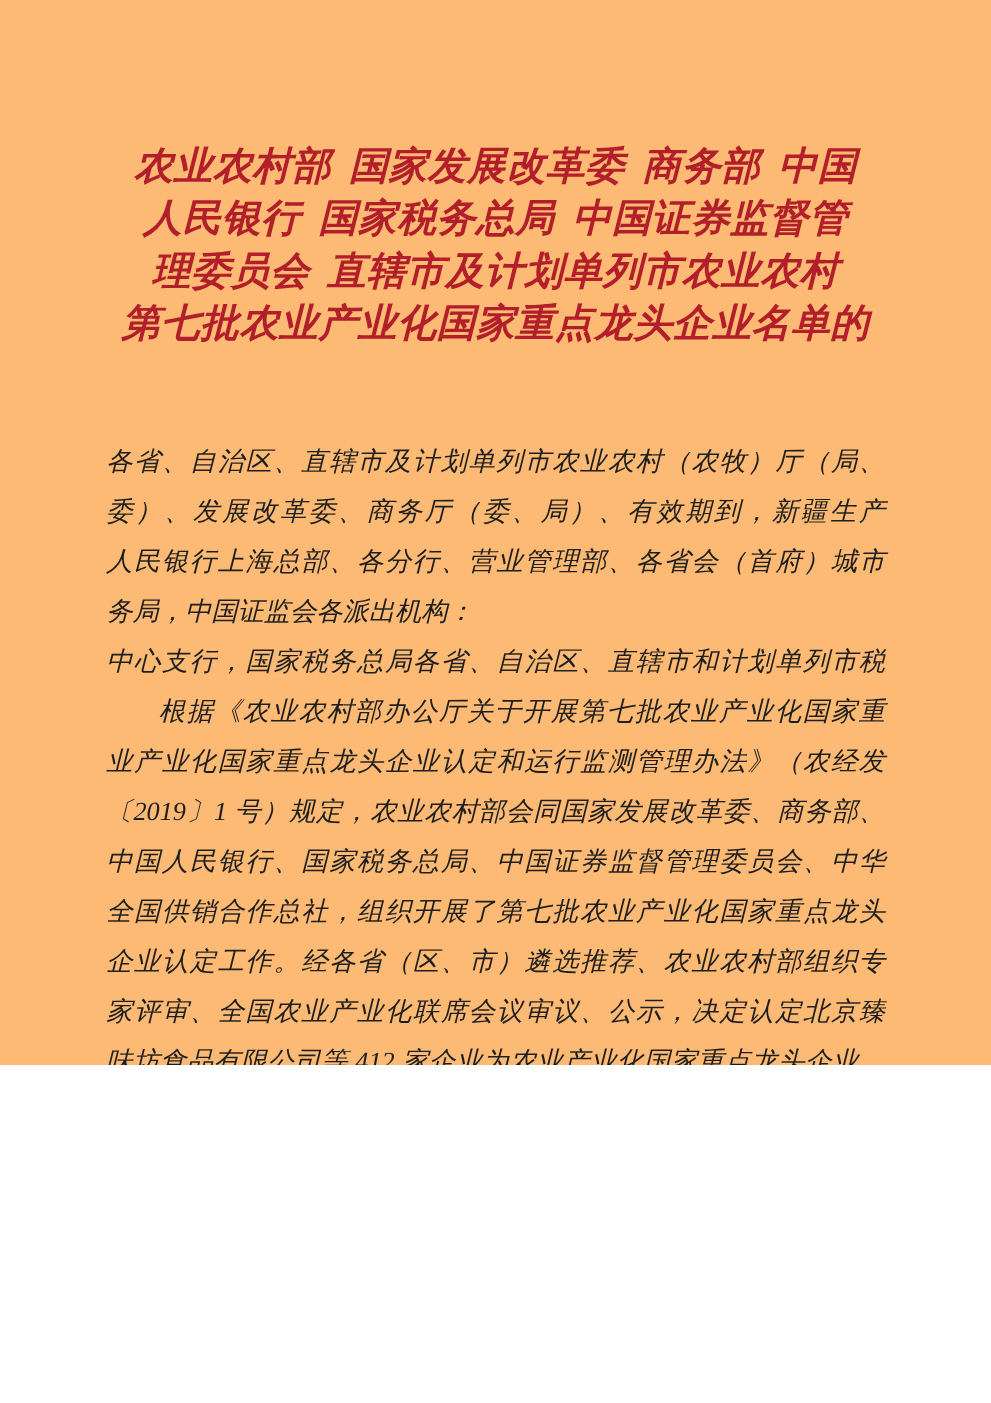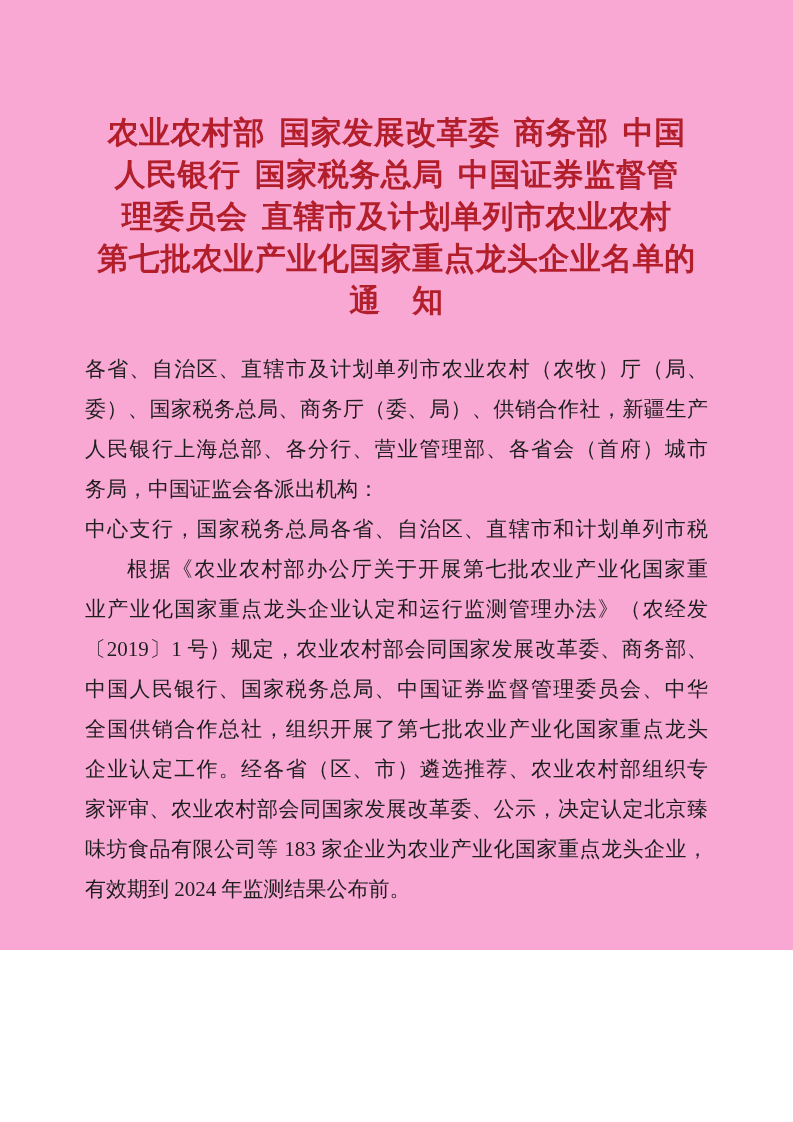--- a/index.html
+++ b/index.html
@@ -3,25 +3,26 @@
 <meta charset="utf-8">
 <style>
   html, body {
     margin: 0;
     padding: 0;
     background: #ffffff;
   }
   .page {
     position: relative;
     width: 793px;
-    height: 950px;
+    height: 852px;
     margin: 0 auto;
-    background: #f9a8d4;
+    background: #fdba74;
     overflow: hidden;
     font-family: "Liberation Serif", "DejaVu Serif", serif;
+    font-style: italic;
   }
   .doc-title {
     position: absolute;
     top: 112px;
     left: 85px;
     right: 85px;
     text-align: center;
     font-weight: bold;
     font-size: 31px;
     line-height: 42px;
@@ -65,38 +66,37 @@
 </style>
 </head>
 <body>
 
 <div class="page">
   <div class="doc-title" id="doc-title" style="color: rgb(178, 31, 43);">
       <div class="title-line">农业农村部 国家发展改革委 商务部 中国</div>
       <div class="title-line">人民银行 国家税务总局 中国证券监督管</div>
       <div class="title-line">理委员会 直辖市及计划单列市农业农村</div>
       <div class="title-line">第七批农业产业化国家重点龙头企业名单的</div>
-      <div class="title-line">通　知</div>
     </div>
   <div class="doc-body" id="doc-body">
       <div class="paragraph">
         <div class="line justify">各省、自治区、直辖市及计划单列市农业农村（农牧）厅（局、</div>
-        <div class="line justify">委）、国家税务总局、商务厅（委、局）、供销合作社，新疆生产</div>
+        <div class="line justify">委）、发展改革委、商务厅（委、局）、有效期到，新疆生产</div>
         <div class="line justify">人民银行上海总部、各分行、营业管理部、各省会（首府）城市</div>
         <div class="line">务局，中国证监会各派出机构：</div>
         <div class="line justify">中心支行，国家税务总局各省、自治区、直辖市和计划单列市税</div>
       </div>
       <div class="paragraph">
         <div class="line justify indent">根据《农业农村部办公厅关于开展第七批农业产业化国家重</div>
         <div class="line justify">业产业化国家重点龙头企业认定和运行监测管理办法》（农经发</div>
         <div class="line justify">〔2019〕1 号）规定，农业农村部会同国家发展改革委、商务部、</div>
         <div class="line justify">中国人民银行、国家税务总局、中国证券监督管理委员会、中华</div>
         <div class="line justify">全国供销合作总社，组织开展了第七批农业产业化国家重点龙头</div>
         <div class="line justify">企业认定工作。经各省（区、市）遴选推荐、农业农村部组织专</div>
-        <div class="line justify">家评审、农业农村部会同国家发展改革委、公示，决定认定北京臻</div>
-        <div class="line justify">味坊食品有限公司等 183 家企业为农业产业化国家重点龙头企业，</div>
+        <div class="line justify">家评审、全国农业产业化联席会议审议、公示，决定认定北京臻</div>
+        <div class="line justify">味坊食品有限公司等 412 家企业为农业产业化国家重点龙头企业，</div>
         <div class="line">有效期到 2024 年监测结果公布前。</div>
       </div>
     </div>
   <div class="page-footer">
     <span class="page-number">1</span>
   </div>
 </div>
 
 </body></html>

